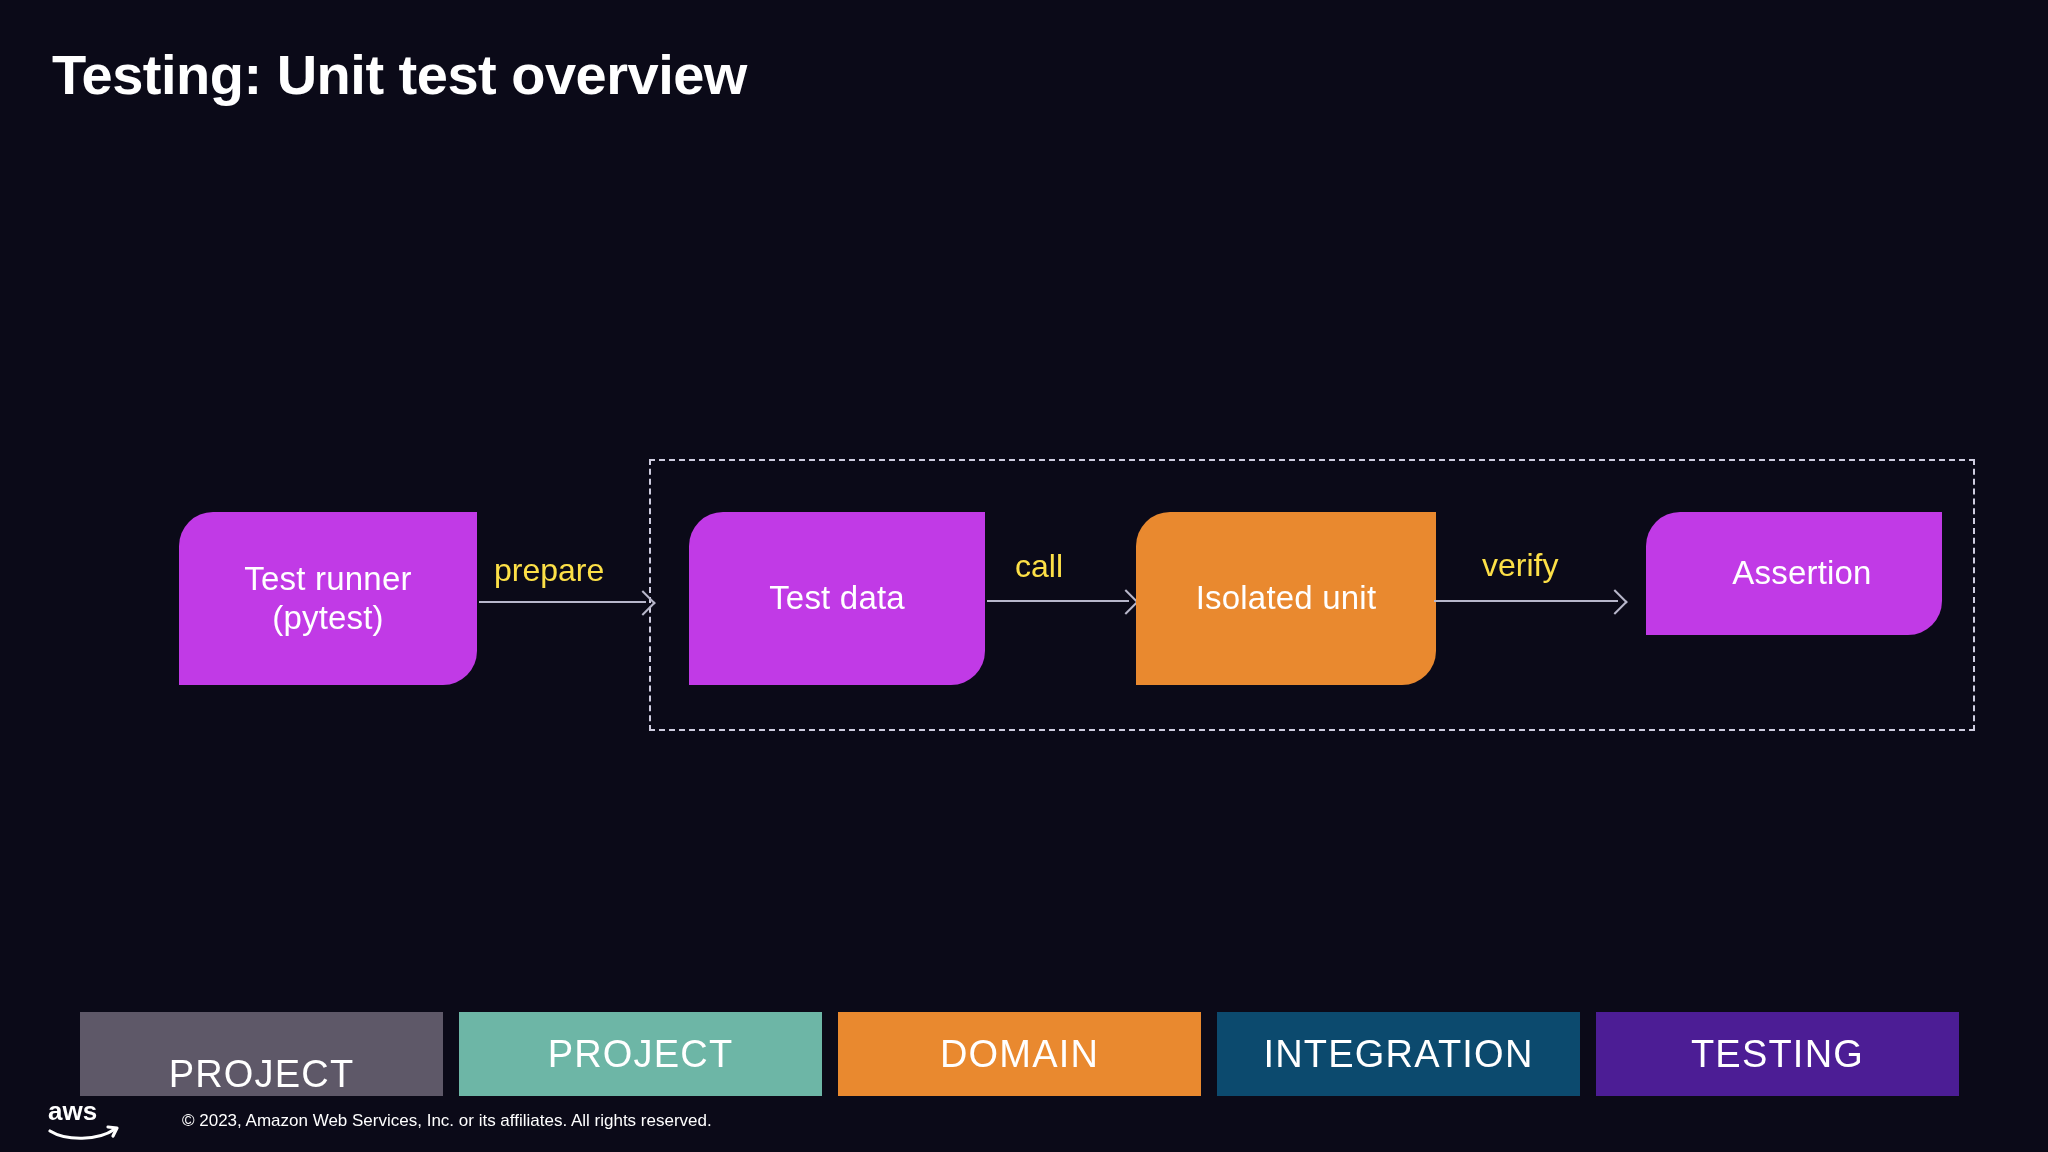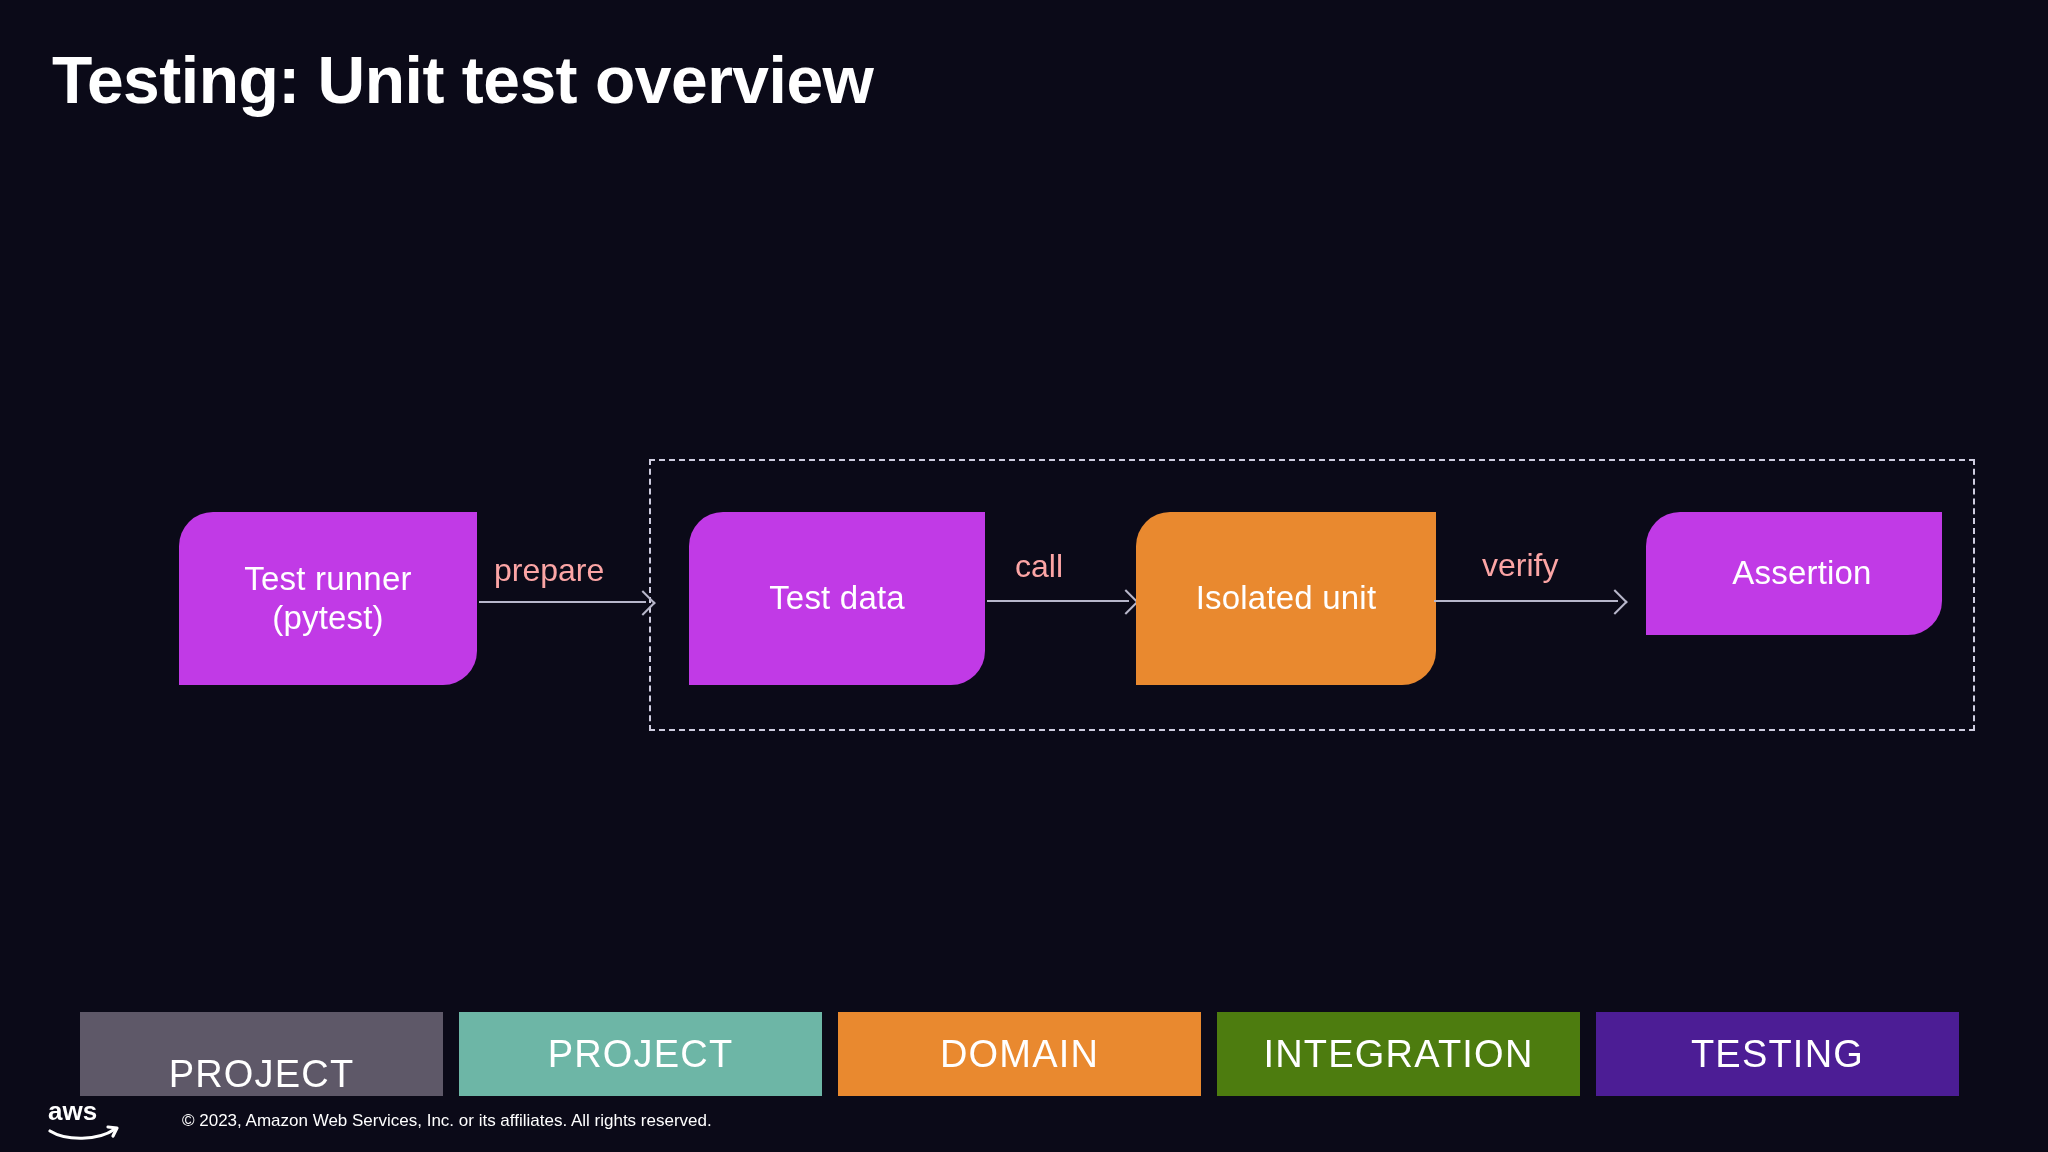--- a/index.html
+++ b/index.html
@@ -16,21 +16,21 @@
     overflow: hidden;
     font-family: "Liberation Sans", sans-serif;
     -webkit-font-smoothing: antialiased;
   }
 
   
   #slide-title {
     position: absolute;
     left: 52px;
     top: 42px;
-    font-size: 66px;
+    font-size: 56px;
     font-weight: bold;
     color: #ffffff;
     letter-spacing: -0.5px;
     white-space: nowrap;
   }
 
   
   #diagram {
     position: absolute;
     left: 0;
@@ -70,21 +70,21 @@
   .edge-head-chevron {
     position: absolute;
     width: 16px;
     height: 16px;
     border-top: 2px solid #b8b7cb;
     border-right: 2px solid #b8b7cb;
     transform: rotate(45deg);
   }
   .edge-label {
     position: absolute;
-    color: #fca5a5;
+    color: #fde047;
     font-size: 32px;
     white-space: nowrap;
     line-height: 1;
   }
 
   
   #bottom-nav {
     position: absolute;
     left: 0;
     top: 1012px;
@@ -166,21 +166,21 @@
   <div id="bottom-nav">
     <div class="nav-chip" style="left:80px; width:363px; background:#5e5868;align-items:flex-end;">
       <span>PROJECT</span>
     </div>
     <div class="nav-chip" style="left:459px; width:363px; background:#6db6a6;">
       <span>PROJECT</span>
     </div>
     <div class="nav-chip" style="left:838px; width:363px; background:#e9892f;">
       <span>DOMAIN</span>
     </div>
-    <div class="nav-chip" style="left:1217px; width:363px; background:#4d7c0f;">
+    <div class="nav-chip" style="left:1217px; width:363px; background:#0c4a6e;">
       <span>INTEGRATION</span>
     </div>
     <div class="nav-chip" style="left:1596px; width:363px; background:#4c1d95;">
       <span>TESTING</span>
     </div>
   </div>
 
   <div id="aws-logo">
     <svg width="78" height="44" viewBox="0 0 78 44" xmlns="http://www.w3.org/2000/svg">
       <text x="0" y="22" font-family="Liberation Sans, sans-serif" font-size="26" font-weight="bold" fill="#ffffff">aws</text>

